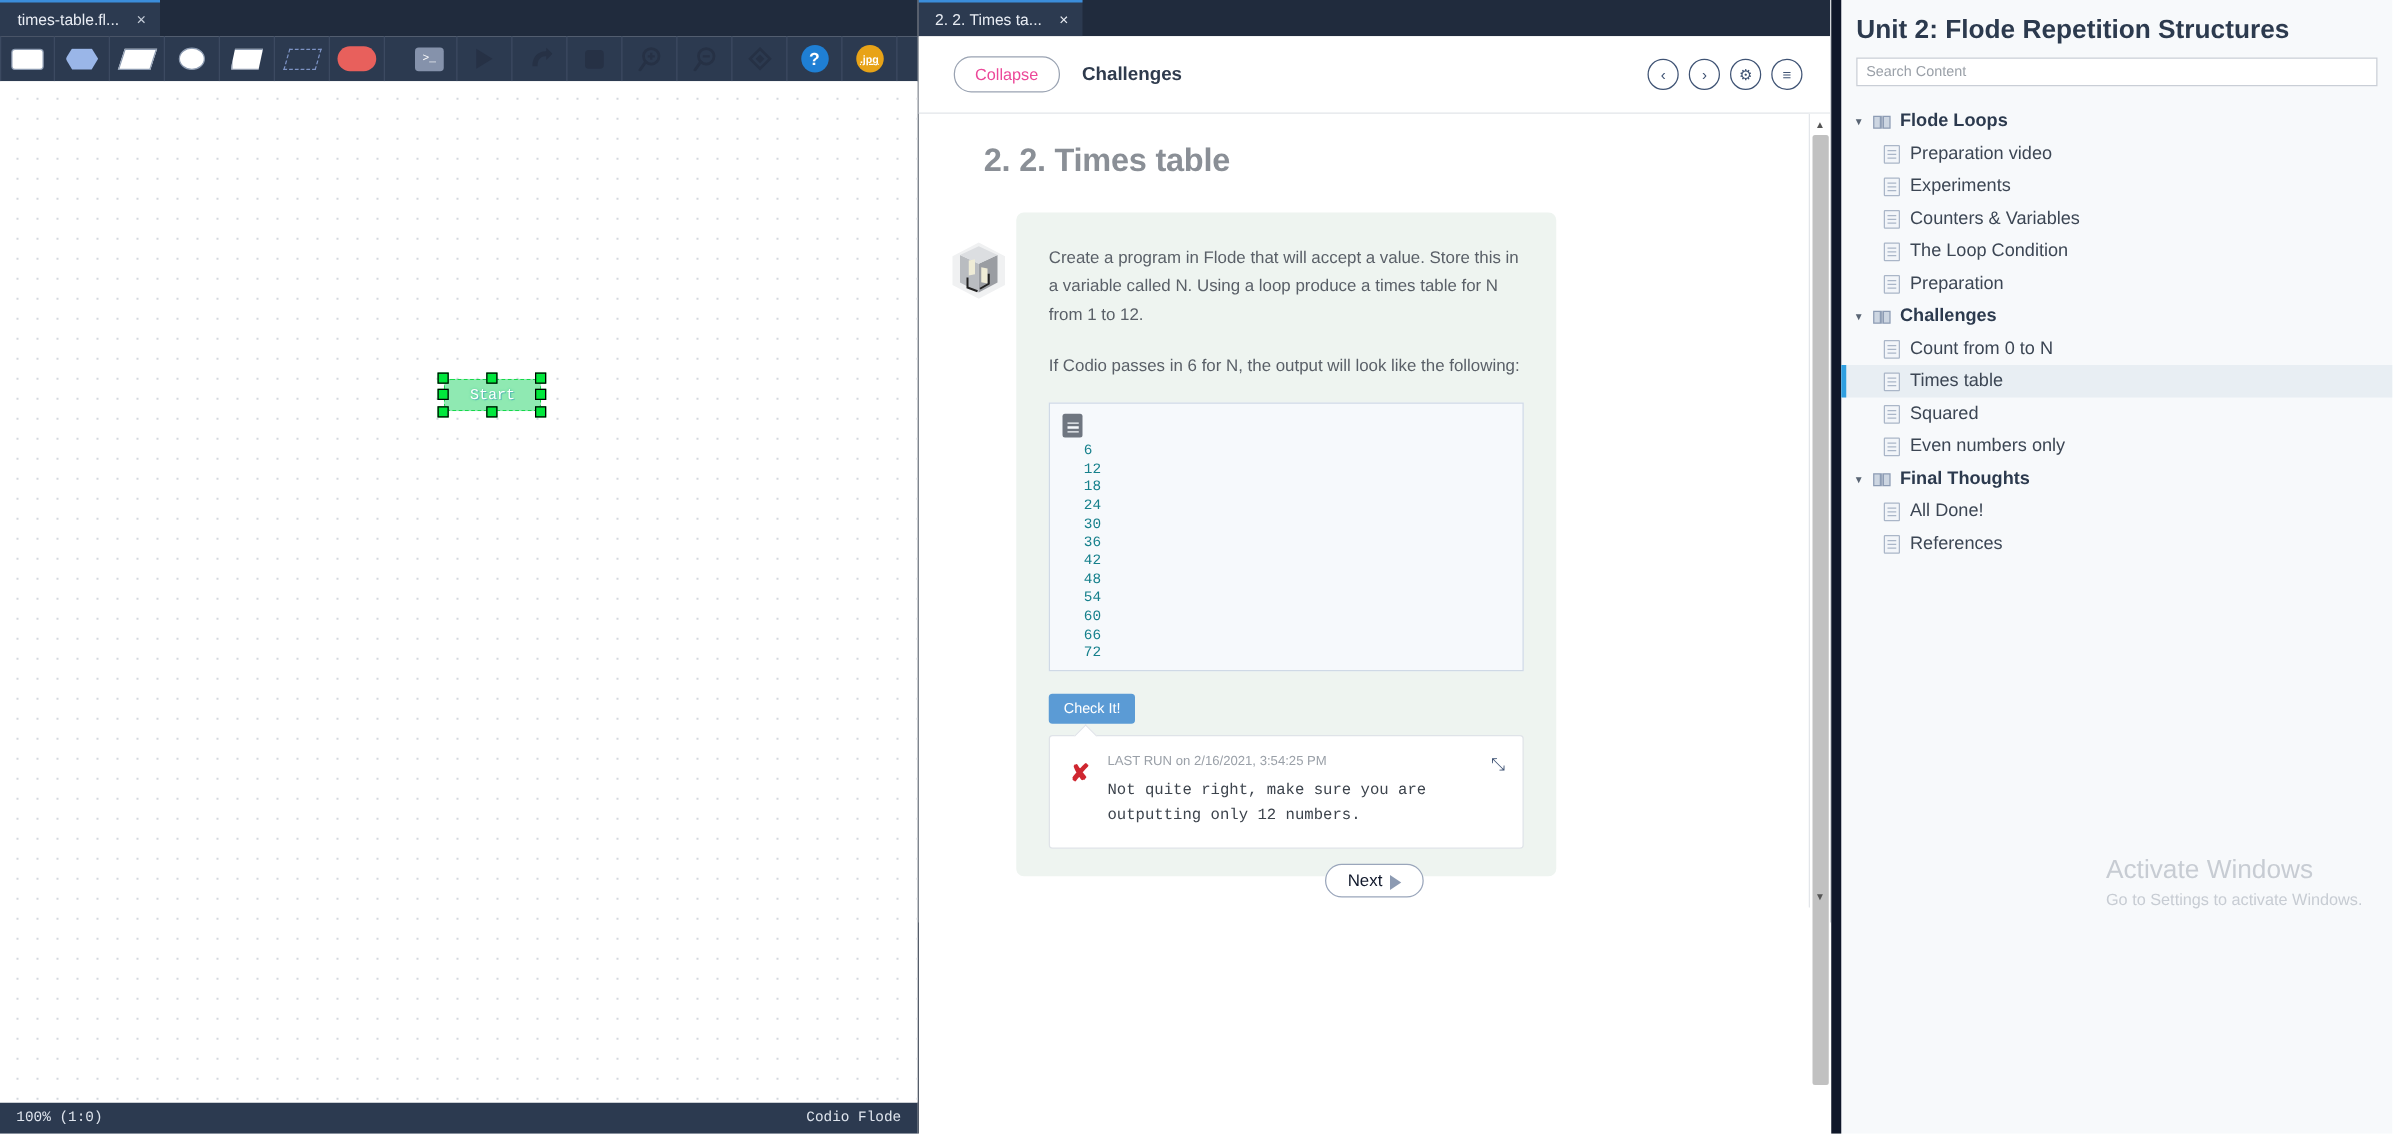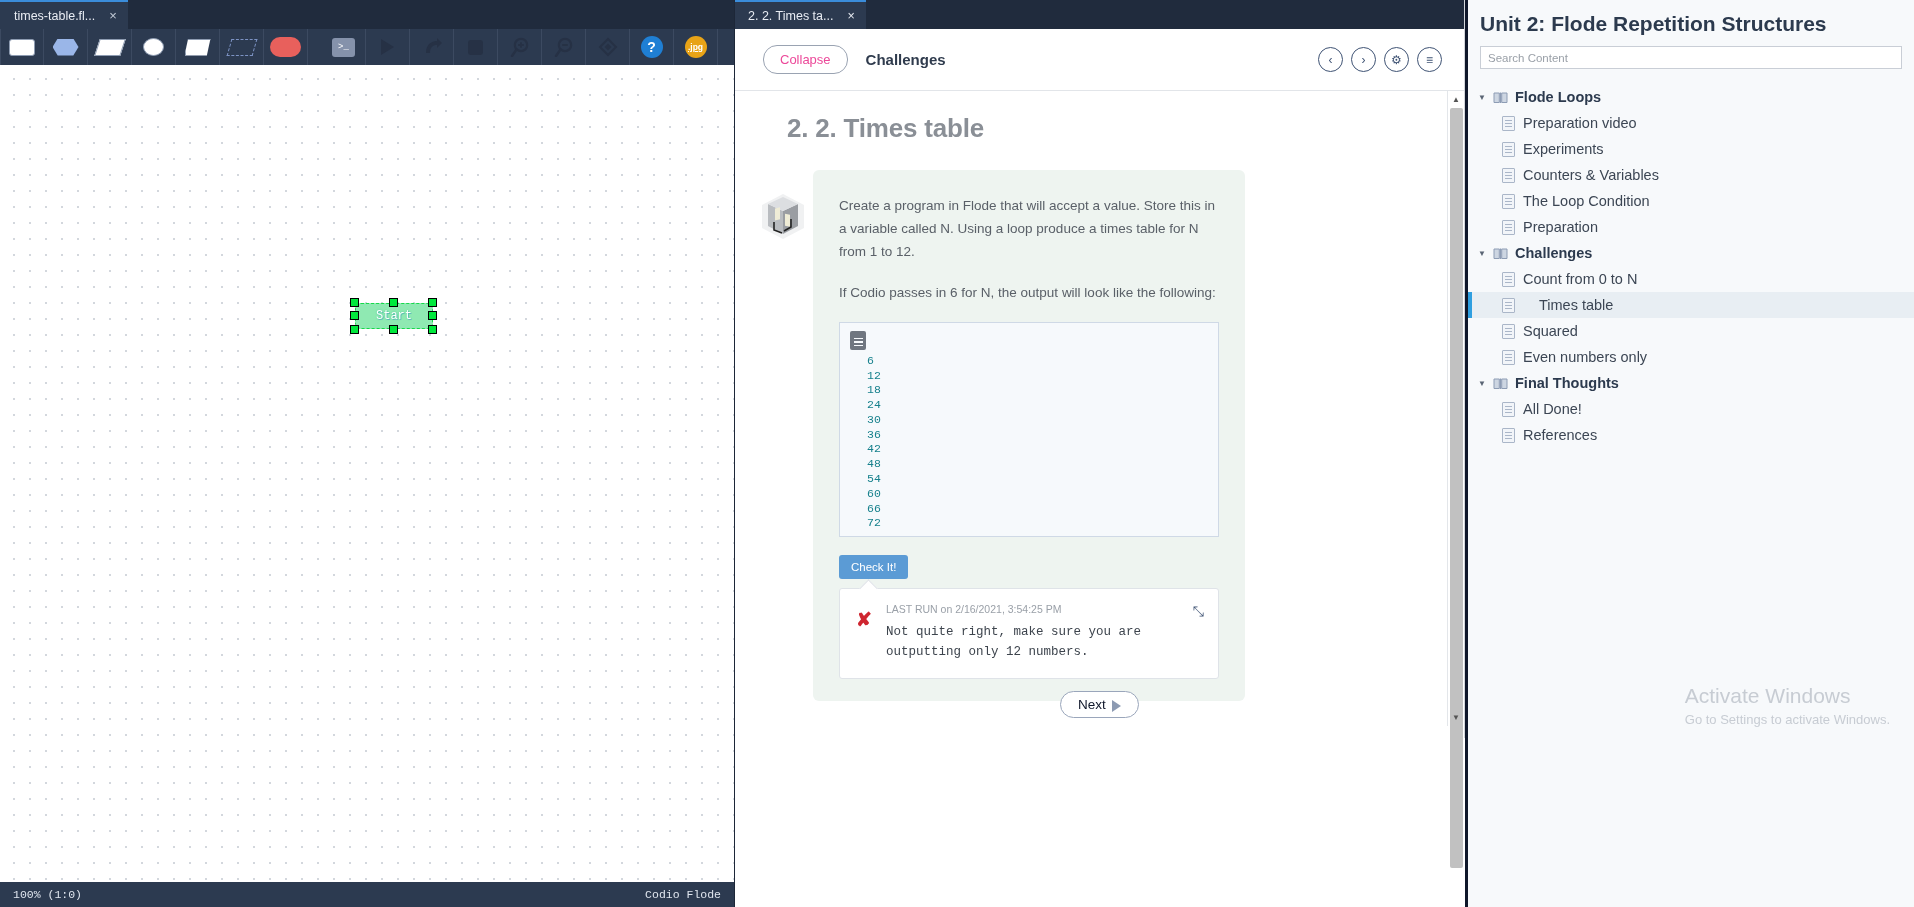--- a/index.html
+++ b/index.html
@@ -115,39 +115,39 @@
                    border-top: 6px solid transparent; border-bottom: 6px solid transparent; }
   .gs-track { position: absolute; right: 0; top: 91px; bottom: 12px; width: 17px;
               background: #ffffff; border-left: 1px solid #e3e6ea; }
   .gs-arrow { height: 17px; display: flex; align-items: center; justify-content: center;
               color: #555; font-size: 8px; }
   .gs-thumb { position: absolute; top: 17px; left: 2px; width: 13px; height: 760px;
               background: #c1c1c1; border-radius: 2px; }
 
   
   .course { width: 449px; height: 907px; background: #f7f9fb;
-            border-left: 3px solid #0f172a; display: flex; flex-direction: column;
+            border-left: 8px solid #0f172a; display: flex; flex-direction: column;
             position: relative; }
   .course-title { font-size: 21px; font-weight: bold; color: #2c3a4e; margin: 12px 0 0 12px; }
   .search-box { margin: 10px 12px 0 12px; height: 23px; border: 1px solid #c9ced6;
                 background: #fff; font-size: 11.5px; color: #9aa0a8; padding: 0 7px;
                 display: flex; align-items: center; }
   .tree { margin-top: 15px; }
   .tnode { height: 26px; display: flex; align-items: center; padding-left: 10px;
            font-size: 14.5px; color: #3c4654; }
   .tnode.selected { background: #e8eef3; border-left: 4px solid #2f9fe0; padding-left: 6px; }
   .caret { width: 14px; font-size: 8px; color: #5a6574; }
   .book-ic { width: 15px; height: 13px; margin: 0 7px 0 1px; position: relative; }
   .page-ic { width: 13px; height: 15px; margin: 0 8px 0 0; border: 1.4px solid #aab6c8;
              background: #f2f5f9; border-radius: 1px; position: relative; }
   .page-ic:after { content: ""; position: absolute; left: 2px; top: 3px; width: 7px; height: 1px;
                    background: #aab6c8; box-shadow: 0 3px 0 #aab6c8, 0 6px 0 #aab6c8; }
   .tnode.section { font-weight: bold; color: #2c3a4e; }
   .tnode.child { padding-left: 34px; }
-  .tnode.child.selected { padding-left: 30px; gap: 16px; }
+  .tnode.child.selected { padding-left: 30px; }
   .watermark { position: absolute; right: 24px; bottom: 180px; text-align: left;
                color: #c7ccd3; user-select: none; }
   .watermark .w1 { font-size: 21px; }
   .watermark .w2 { font-size: 13px; margin-top: 4px; }
 </style>
 </head>
 <body>
 
 <div class="app">
 

